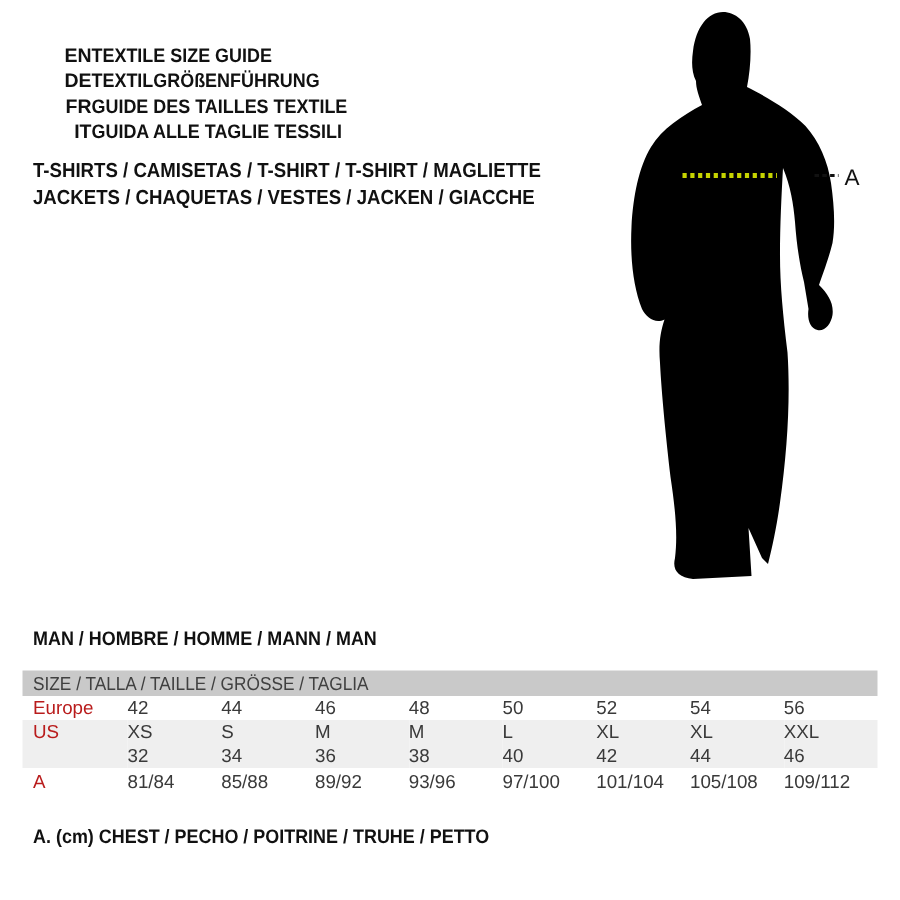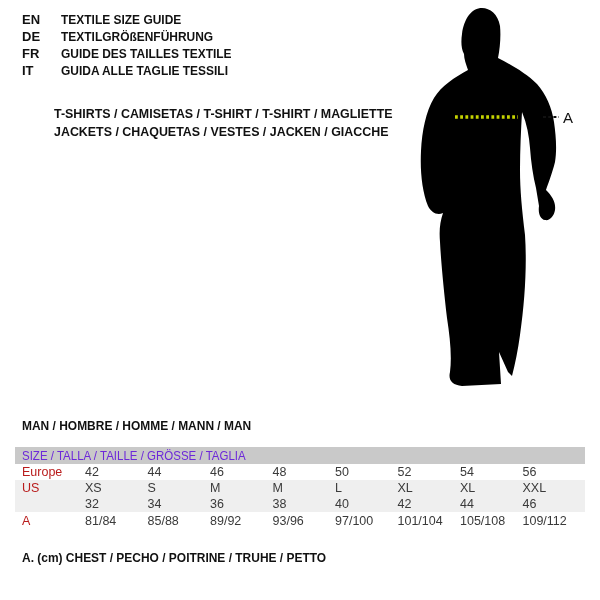--- a/index.html
+++ b/index.html
@@ -1,37 +1,37 @@
 <!DOCTYPE html>
 <html><head>
 <meta charset="utf-8">
 <style>
   html,body{margin:0;padding:0;background:#fff;}
   #page{position:relative;width:600px;height:600px;background:#ffffff;overflow:hidden;
         font-family:"Liberation Sans",sans-serif;color:#111;}
   .cond{display:inline-block;transform:scaleX(.92);transform-origin:0 50%;white-space:nowrap;}
 
   
-  .langs{position:absolute;left:22px;top:11px;}
+  .langs{position:absolute;left:22px;top:28px;text-align:right;}
   .lang-row{display:flex;height:17px;line-height:17px;font-size:13px;font-weight:700;}
   .lang-code{width:39px;}
 
   
-  .cats{position:absolute;left:22px;top:105px;font-size:13.5px;font-weight:700;line-height:18px;margin-left:32px;}
+  .cats{position:absolute;left:22px;top:105px;font-size:13.5px;font-weight:700;line-height:18px;}
 
   
   .figure{position:absolute;left:400px;top:0;width:200px;height:400px;}
 
   
   .man-title{position:absolute;left:22px;top:418px;font-size:13px;font-weight:700;}
 
   
   .size-table{position:absolute;left:15px;top:447px;width:570px;border-collapse:collapse;
               font-size:12.5px;color:#3a3a3a;table-layout:fixed;}
-  .size-table th{background:#c9c9c9;text-align:left;font-weight:400;color:#6d28d9;
+  .size-table th{background:#c9c9c9;text-align:left;font-weight:400;color:#404040;
                  height:17px;padding:0 0 0 7px;font-size:12.5px;}
   .size-table td{height:16px;padding:0;text-align:left;vertical-align:middle;}
   .size-table td.lbl{text-align:left;padding-left:7px;width:70px;color:#b91c1c;}
   tr.shade td{background:#efefef;}
   tr.rowA td{height:18px;}
 
   
   .footnote{position:absolute;left:22px;top:550px;font-size:13px;font-weight:700;}
 </style>
 </head>

